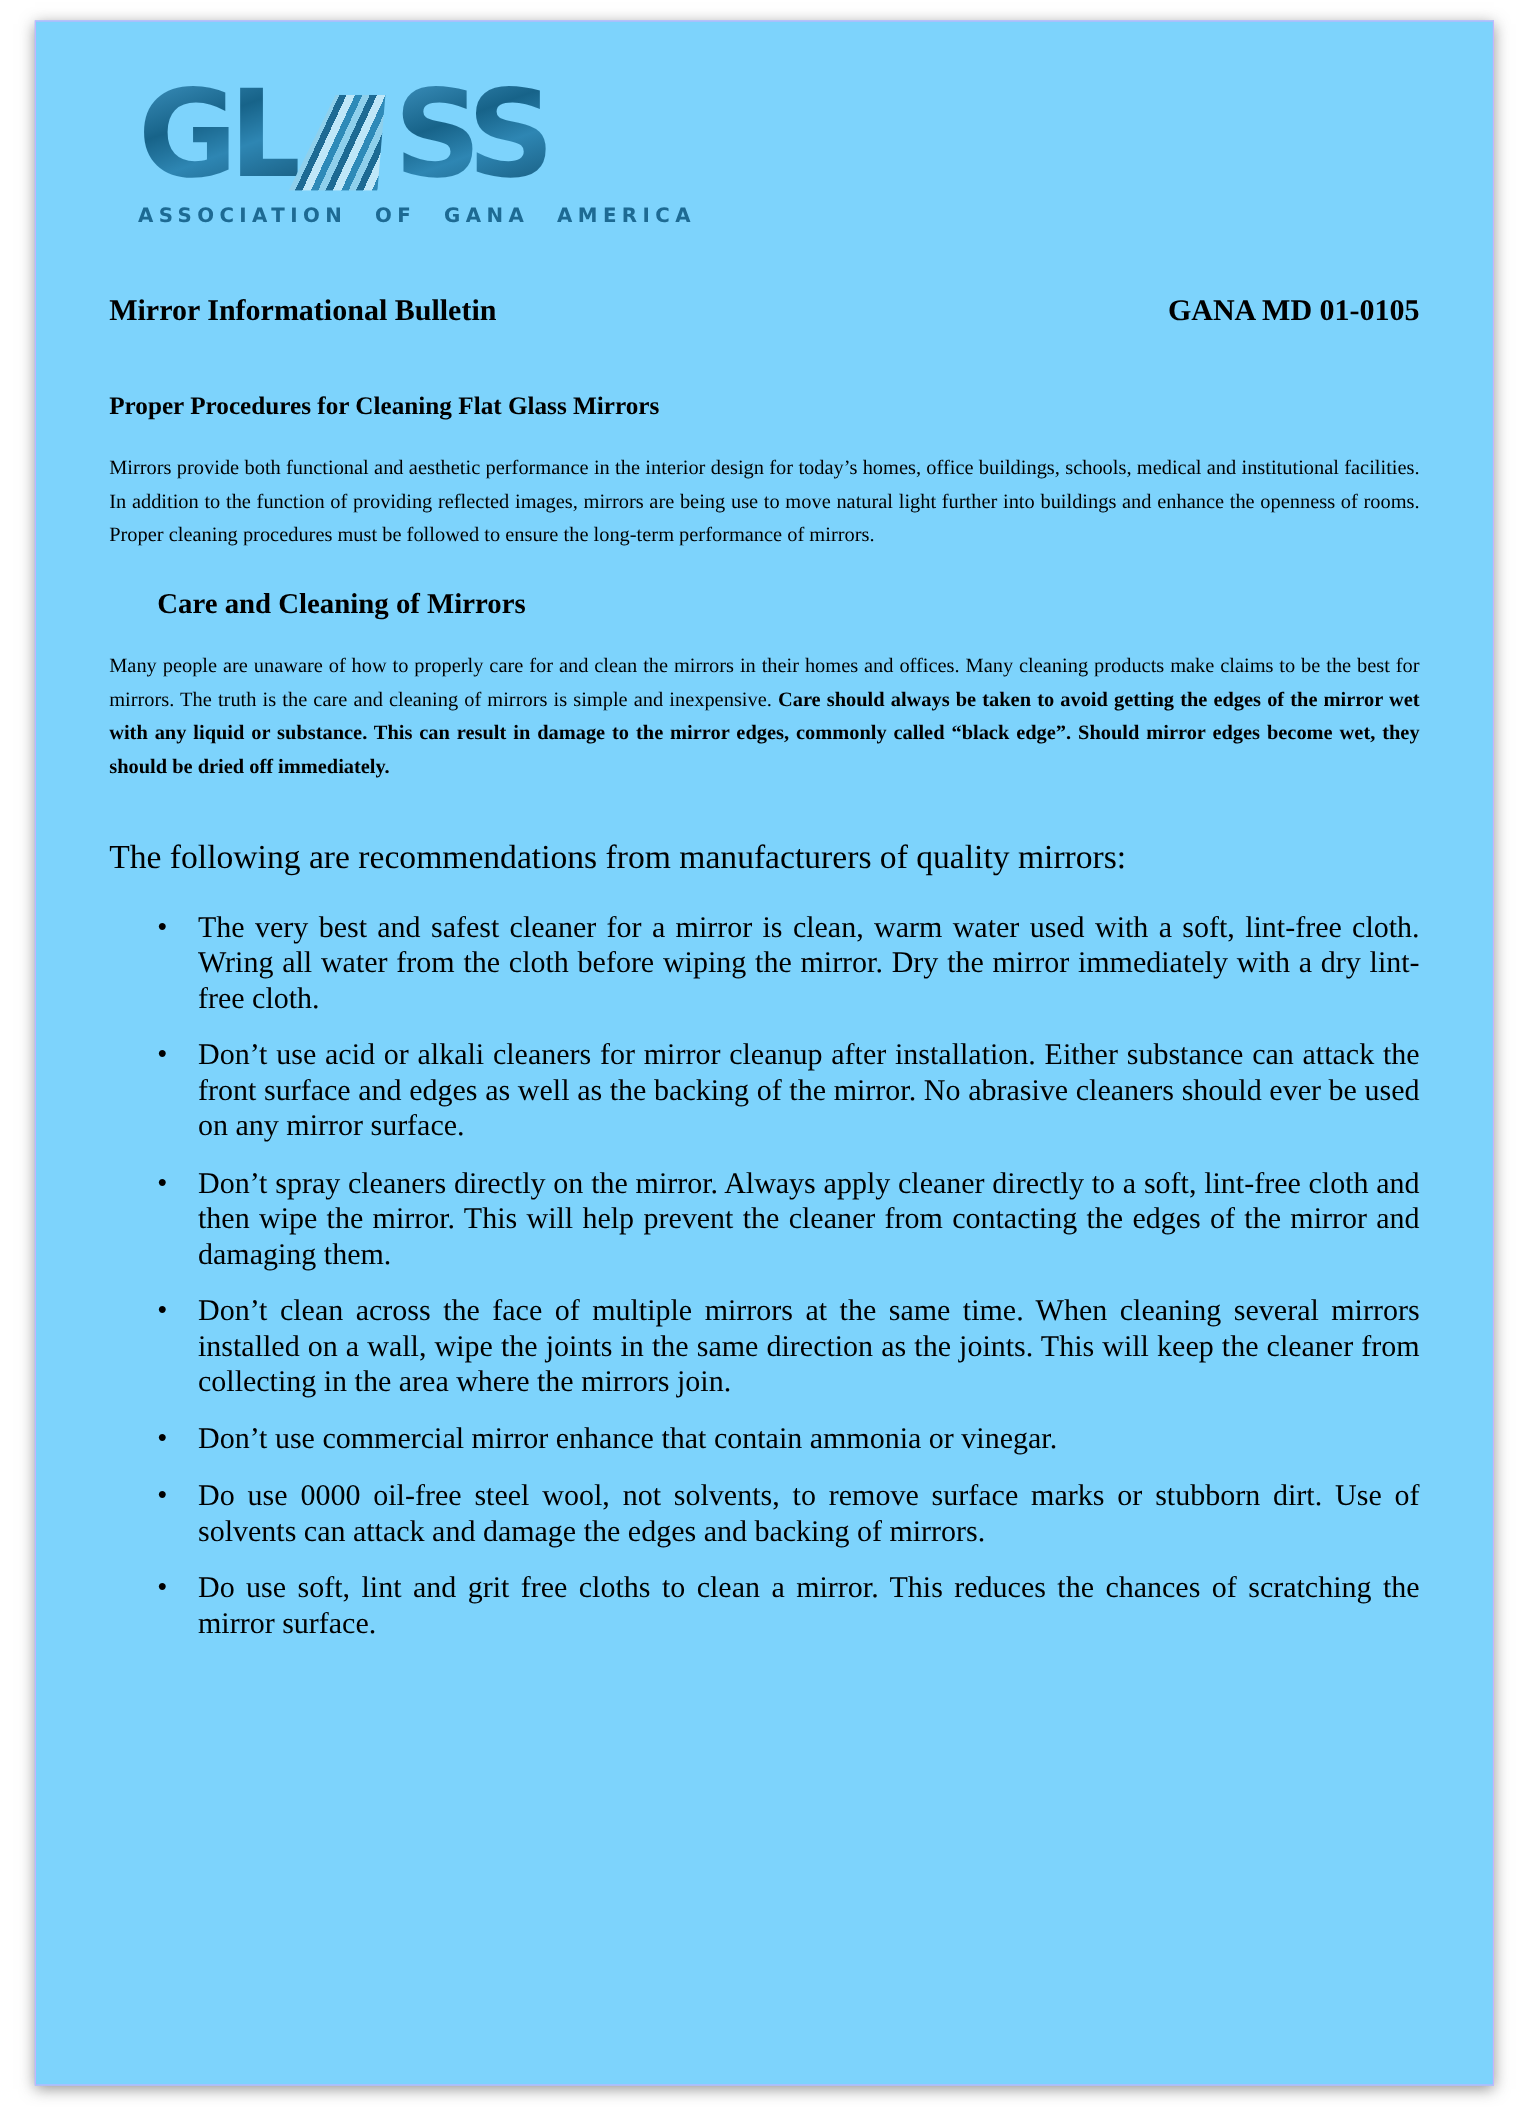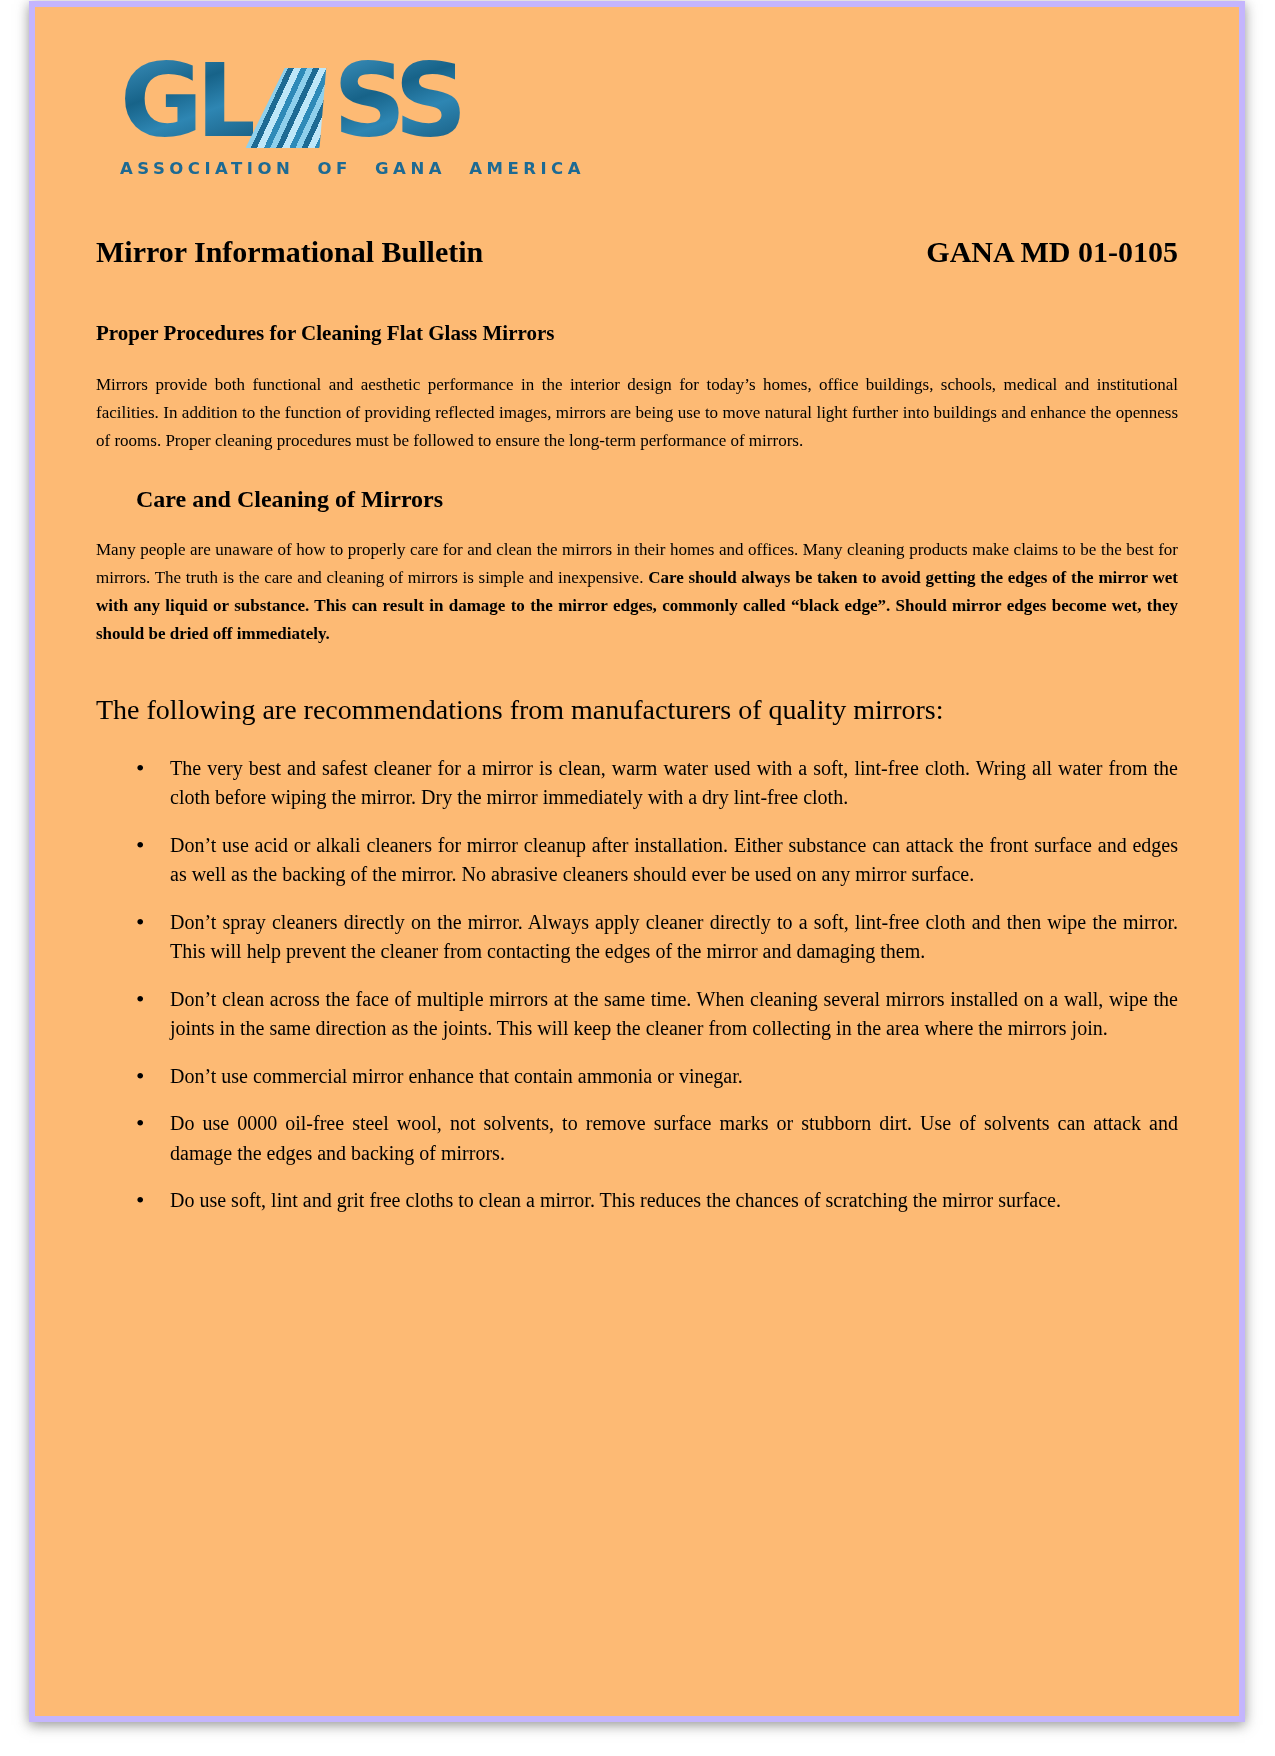--- a/index.html
+++ b/index.html
@@ -5,24 +5,24 @@
   * { margin: 0; padding: 0; box-sizing: border-box; }
   html, body { background: #ffffff; }
   body {
     width: 1275px; height: 1756px;
     font-family: "Liberation Serif", serif;
     position: relative;
     overflow: hidden;
   }
   .sheet {
     position: absolute;
-    left: 29px; top: 1px;
+    left: 29px; top: 17px;
     width: 1216px; height: 1721px;
-    background: #fdba74;
-    border: 6px solid #c4b5fd;
+    background: #7dd3fc;
+    border: 1px solid #c4b5fd;
     box-shadow: 0 3px 12px rgba(90,90,90,0.65);
     padding: 42px 61px 0 61px;
   }
   
   .logo-block { margin-left: 24px; }
   .logo-word {
     display: flex; align-items: flex-end;
     height: 100px;
     font-family: "DejaVu Sans", sans-serif;
     font-weight: 900;
@@ -53,21 +53,21 @@
     font-weight: 700;
     font-size: 16.5px;
     letter-spacing: 4.5px;
     word-spacing: 13px;
     color: #1d6a93;
   }
   
   .meta-row {
     display: flex; justify-content: space-between;
     margin-top: 57px;
-    font-weight: 700; font-size: 30px;
+    font-weight: 700; font-size: 25px;
     color: #000;
   }
   
   .doc-title {
     margin-top: 52px;
     font-weight: 700; font-size: 21px;
     color: #000;
   }
   
   .para {
@@ -92,21 +92,21 @@
   
   ul.recs {
     list-style: none;
     margin-top: 29px;
   }
   ul.recs li {
     position: relative;
     margin-left: 40px;
     padding-left: 34px;
     margin-bottom: 18px;
-    font-size: 20px; line-height: 29.5px;
+    font-size: 25px; line-height: 29.5px;
     text-align: justify;
     color: #000;
   }
   ul.recs li::before {
     content: "\2022";
     position: absolute;
     left: 0; top: 0;
     font-size: 24px;
   }
   

